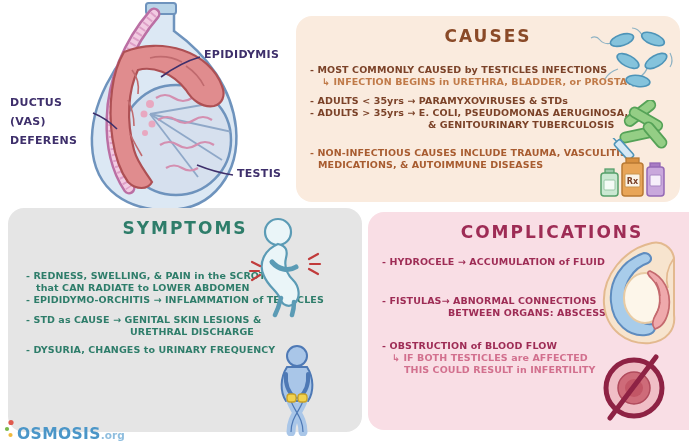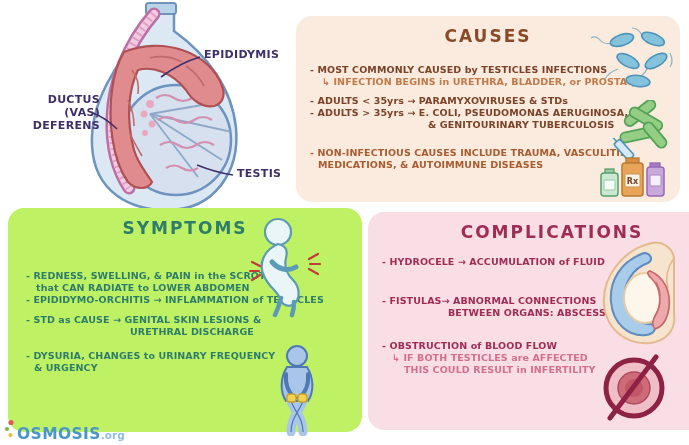--- a/index.html
+++ b/index.html
@@ -2,49 +2,49 @@
 <html><head>
 <meta charset="utf-8">
 <style>
   * { margin:0; padding:0; box-sizing:border-box; }
   html,body { width:689px; height:445px; overflow:hidden; background:#fff;
     font-family:"DejaVu Sans", sans-serif; }
   .page { position:relative; width:689px; height:445px; background:#ffffff; }
 
   .panel { position:absolute; border-radius:16px; }
   .panel-causes { left:296px; top:16px; width:384px; height:186px; background:#FAEBDE; }
-  .panel-symptoms { left:8px; top:208px; width:354px; height:224px; background:#bef264; }
+  .panel-symptoms { left:8px; top:208px; width:354px; height:224px; background:#e5e5e5; }
   .panel-complications { left:368px; top:212px; width:368px; height:218px; background:#F9DEE5; }
 
   .panel-title { text-align:center; font-weight:bold; font-size:17px; letter-spacing:2px; padding-top:10px; }
   .panel-causes .panel-title { color:#8A4A28; }
   .panel-symptoms .panel-title { color:#2E7D6A; }
   .panel-complications .panel-title { color:#9E2C55; }
 
   .bullet-line { font-size:9.5px; font-weight:bold; line-height:12px; white-space:nowrap; letter-spacing:0.1px; }
   .causes-text { position:absolute; left:14px; top:48px; color:#7B4228; }
   .causes-sub { color:#C07A48; padding-left:12px; }
   .causes-b4 { color:#A85C30; }
   .mb7 { margin-bottom:7px; } .mb16 { margin-bottom:16px; }
   .indent118 { padding-left:118px; } .indent8 { padding-left:8px; }
 
   .symptoms-text { position:absolute; left:18px; top:62px; color:#2E7D6A; }
-  .mb9 { } .mb8 { margin-bottom:8px; } .mb6 { margin-bottom:12px; }
+  .mb9 { } .mb8 { margin-bottom:8px; } .mb6 { margin-bottom:6px; }
   .indent10 { padding-left:10px; } .indent104 { padding-left:104px; }
 
   .compl-text { position:absolute; left:14px; top:44px; color:#9E2C55; }
   .compl-sub { color:#D2708E; }
   .mb27 { margin-bottom:27px; } .mb21 { margin-bottom:21px; }
   .indent66 { padding-left:66px; } .indent22 { padding-left:22px; }
 
   .icon-abs { position:absolute; }
 
   
   .anat-label { position:absolute; font-size:11px; font-weight:bold; color:#3E2F6B; letter-spacing:0.3px; }
-  .anat-center { text-align:right; line-height:13px; }
+  .anat-center { text-align:left; line-height:19px; }
 
   
   .logo { position:absolute; left:4px; top:419px; display:flex; align-items:baseline; }
   .logo-brand { font-size:15.5px; font-weight:bold; color:#4B96C8; letter-spacing:0.4px; }
   .logo-suffix { font-size:10.5px; font-weight:bold; color:#8FBEDF; }
 </style>
 </head>
 <body>
 
 <div class="page">
@@ -154,21 +154,20 @@
 
   <div class="panel panel-symptoms">
     <div class="panel-title">SYMPTOMS</div>
     <div class="symptoms-text">
       <div class="bullet-line">- REDNESS, SWELLING, &amp; PAIN in the SCROTUM</div>
       <div class="bullet-line indent10 mb9">that CAN RADIATE to LOWER ABDOMEN</div>
       <div class="bullet-line mb8">- EPIDIDYMO-ORCHITIS → INFLAMMATION of TESTICLES</div>
       <div class="bullet-line">- STD as CAUSE → GENITAL SKIN LESIONS &amp;</div>
       <div class="bullet-line indent104 mb6">URETHRAL DISCHARGE</div>
       <div class="bullet-line">- DYSURIA, CHANGES to URINARY FREQUENCY</div>
-      <div class="bullet-line indent8">&amp; URGENCY</div>
     </div>
 
     <svg class="icon-abs" style="left:240px; top:6px" width="76" height="104" viewBox="0 0 76 104">
       <circle cx="30" cy="18" r="13" fill="#EAF5F8" stroke="#5B9BB5" stroke-width="2.2"></circle>
       <path d="M30,30 C16,36 10,50 16,62 C20,72 28,76 32,84 C34,92 42,94 47,89 C53,83 51,72 45,66 C38,59 36,52 38,44 C40,36 38,32 30,30 Z" fill="#EAF5F8" stroke="#5B9BB5" stroke-width="2.2"></path>
       <path d="M24,48 C30,55 40,58 48,53" fill="none" stroke="#5B9BB5" stroke-width="5" stroke-linecap="round"></path>
       <path d="M33,84 C31,92 29,97 27,101 M46,88 C46,94 45,98 44,101" fill="none" stroke="#5B9BB5" stroke-width="4.5" stroke-linecap="round"></path>
       <g stroke="#C13B3B" stroke-width="2.2" stroke-linecap="round">
         <line x1="4" y1="48" x2="12" y2="52"></line>
           <line x1="2" y1="57" x2="11" y2="57"></line>

